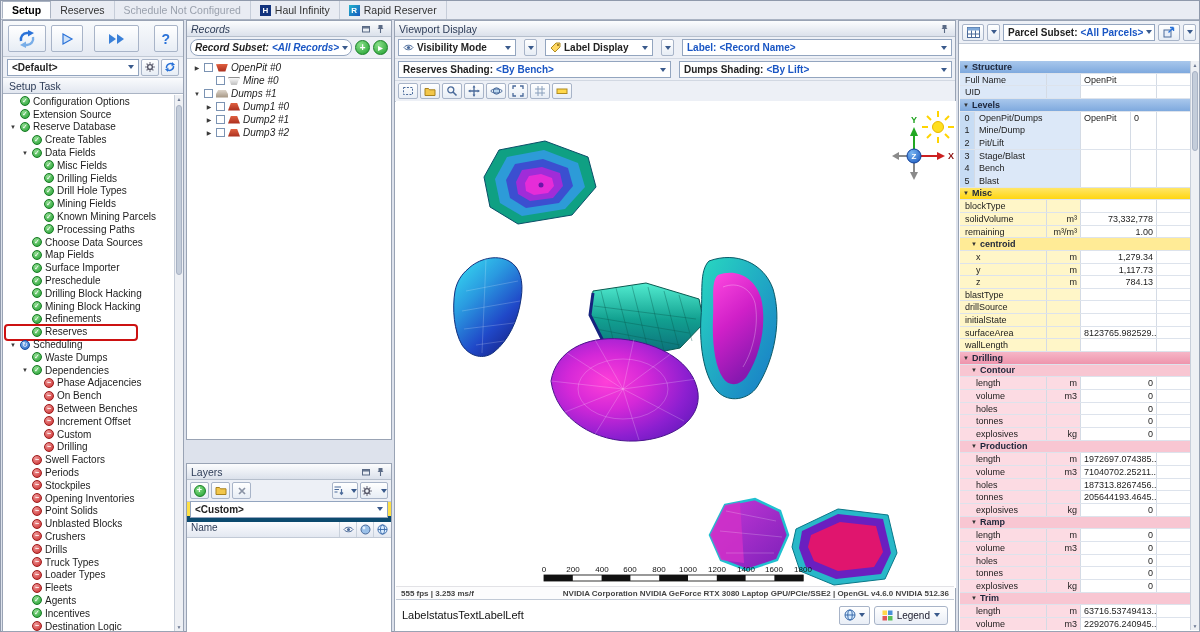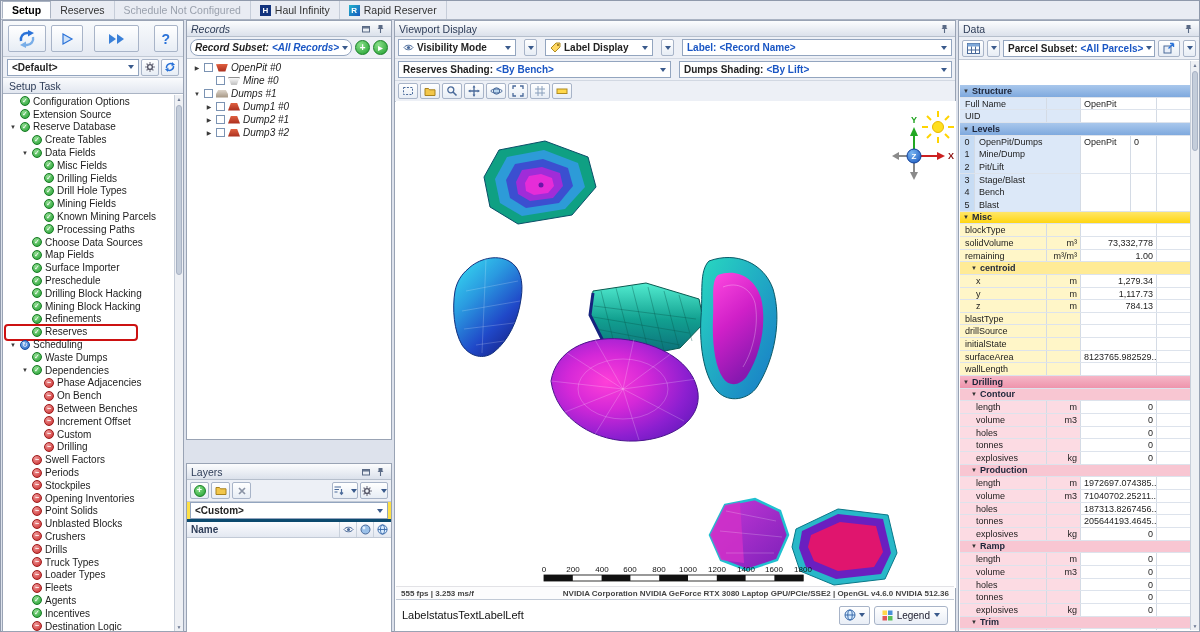--- a/index.html
+++ b/index.html
@@ -55,42 +55,42 @@
 .rrow{height:13px;display:flex;align-items:center;gap:3px;white-space:nowrap;}
 .chk{width:9px;height:9px;border:1px solid #7b93b3;background:#fff;flex:none;}
 .ricon{width:12px;height:8px;flex:none;}
 .ricon.pit{background:linear-gradient(#e06040,#a82c1c);clip-path:polygon(0 10%,100% 0,78% 100%,22% 100%);}
 .ricon.mine{background:linear-gradient(#fbfbfb,#c6c6c6);border:1px solid #909090;clip-path:polygon(0 0,100% 0,75% 100%,25% 100%);}
 .ricon.dump{background:linear-gradient(#e06040,#a82c1c);clip-path:polygon(25% 0,75% 0,100% 100%,0 100%);}
 .ricon.dumps{background:linear-gradient(#ddd5cb,#a3937f);clip-path:polygon(20% 0,80% 0,100% 55%,100% 100%,0 100%,0 55%);}
 .ly-toolbar{height:22px;display:flex;align-items:center;gap:2px;padding:0 3px;background:#edf0f6;border-bottom:1px solid #c2cad6;}
 .ly-toolbar .sp{flex:1;}
 .ibtn{width:19px;height:17px;}
-.ly-preset{height:20px;padding:1px 3px;border-bottom:3px solid #0c4a6e;background:#fde047;display:flex;align-items:center;}
+.ly-preset{height:20px;padding:1px 3px;border-bottom:6px solid #0c4a6e;background:#fde047;display:flex;align-items:center;}
 .ly-preset .combo{flex:1;}
 .ly-cols{height:16px;display:flex;border-bottom:1px solid #c2cad6;background:linear-gradient(#fbfcfe,#e3e8f1);font-size:10px;color:#2e3d58;}
-.c-name{flex:1;padding:0 4px;border-right:1px solid #c9d1dc;display:flex;align-items:center;font-weight:bold;}
+.c-name{flex:1;padding:0 4px;border-right:1px solid #c9d1dc;display:flex;align-items:flex-start;}
 .c-ic{width:17px;border-right:1px solid #c9d1dc;display:flex;align-items:center;justify-content:center;}
 
 .vp-tb{display:flex;gap:8px;padding:2px 3px;background:#edf0f6;border-bottom:1px solid #d2d8e2;align-items:center;}
 .vp-tb1{height:22px;}
 .vp-tb2{height:22px;}
 .vp-tb2 .combo{flex:1;}
 .vp-tb3{height:21px;gap:2px;border-bottom:1px solid #c2cad6;}
 .vbtn{width:20px;height:16px;}
 .canvas{position:absolute;top:80px;left:1px;width:560px;height:487px;background:#fff;overflow:hidden;}
 .fpsbar{position:absolute;left:1px;right:1px;bottom:32px;height:13px;display:flex;justify-content:space-between;align-items:center;padding:0 5px;background:#fcfcfd;font-size:8px;font-weight:bold;color:#444;border-top:1px solid #e2e2e6;}
 .statusbar{position:absolute;left:1px;right:1px;bottom:1px;height:31px;background:#fff;border-top:1px solid #c2cad6;display:flex;align-items:center;gap:4px;padding:0 6px;font-size:11px;color:#111;}
 .statusbar .sp{flex:1;}
 .gcombo{height:19px;display:flex;align-items:center;gap:3px;border:1px solid #a8b4c8;border-radius:2px;padding:0 4px;background:linear-gradient(#fff,#e9eef6);}
 .legendbtn{height:19px;display:flex;align-items:center;gap:4px;border:1px solid #a8b4c8;border-radius:3px;padding:0 7px;background:linear-gradient(#fff,#e9eef6);font-size:10px;color:#223;}
 
 .dp-toolbar{height:23px;display:flex;gap:3px;padding:2px 3px;align-items:center;background:#edf0f6;border-bottom:1px solid #c2cad6;}
 .dp-toolbar .combo{flex:1;}
-.pgrid{position:absolute;top:40px;left:1px;right:9px;bottom:1px;font-size:9px;background:#22c55e;overflow:hidden;margin-top:24px;}
+.pgrid{position:absolute;top:40px;left:1px;right:9px;bottom:1px;font-size:9px;background:#22c55e;overflow:hidden;}
 .prow{height:12.66px;line-height:12.5px;border-bottom:1px solid #dde3ec;display:grid;}
 .phead,.psub{display:flex;align-items:center;font-weight:bold;gap:3px;padding-left:3px;font-size:9px;color:#1c2438;}
 .parrow{font-size:6px;color:#333;}
 .phead.blue{background:linear-gradient(#a9c7ec,#7fa9de);}
 .phead.yellow{background:linear-gradient(#ffe668,#ffd611);}
 .phead.pink{background:linear-gradient(#f6b6c7,#ee94ac);}
 .psub{padding-left:11px;}
 .psub.yellow{background:#ffeb96;}
 .psub.pink{background:#f8c6d2;}
 .pdata{grid-template-columns:1fr 34px 76px 33px;}
@@ -930,30 +930,20 @@
             <rect x="0.5" y="6" width="4.5" height="4.5" fill="#e05858"></rect>
             <rect x="6" y="6" width="4.5" height="4.5" fill="#58c058"></rect>
           </svg>
         <span>Legend</span>
         <span class="dd"></span>
       </div>
     </div>
   </div>
 
   <div class="panel" style="left:957px;top:19px;width:242px;height:612px;">
-    <div class="phdr">
-      <span>Data</span>
-      <span class="sp"></span>
-      <span class="hbtn">
-          <svg width="9" height="10" viewBox="0 0 9 10">
-            <path d="M2.5 1 H6.5 V4 L7.5 5 H1.5 L2.5 4 Z" fill="#5a6a85"></path>
-            <line x1="4.5" y1="5" x2="4.5" y2="9" stroke="#5a6a85" stroke-width="1.1"></line>
-          </svg>
-        </span>
-    </div>
     <div class="dp-toolbar">
       <div class="tbtn" style="width:22px;height:17px;">
         <svg width="13" height="11" viewBox="0 0 13 11">
             <rect x="0.5" y="0.5" width="12" height="10" fill="#fff" stroke="#4a6a9a"></rect>
             <rect x="0.5" y="0.5" width="12" height="3" fill="#7fa8d8"></rect>
             <line x1="4.5" y1="3.5" x2="4.5" y2="10.5" stroke="#4a6a9a"></line>
             <line x1="8.5" y1="3.5" x2="8.5" y2="10.5" stroke="#4a6a9a"></line>
             <line x1="0.5" y1="7" x2="12.5" y2="7" stroke="#4a6a9a"></line>
           </svg>
       </div>

